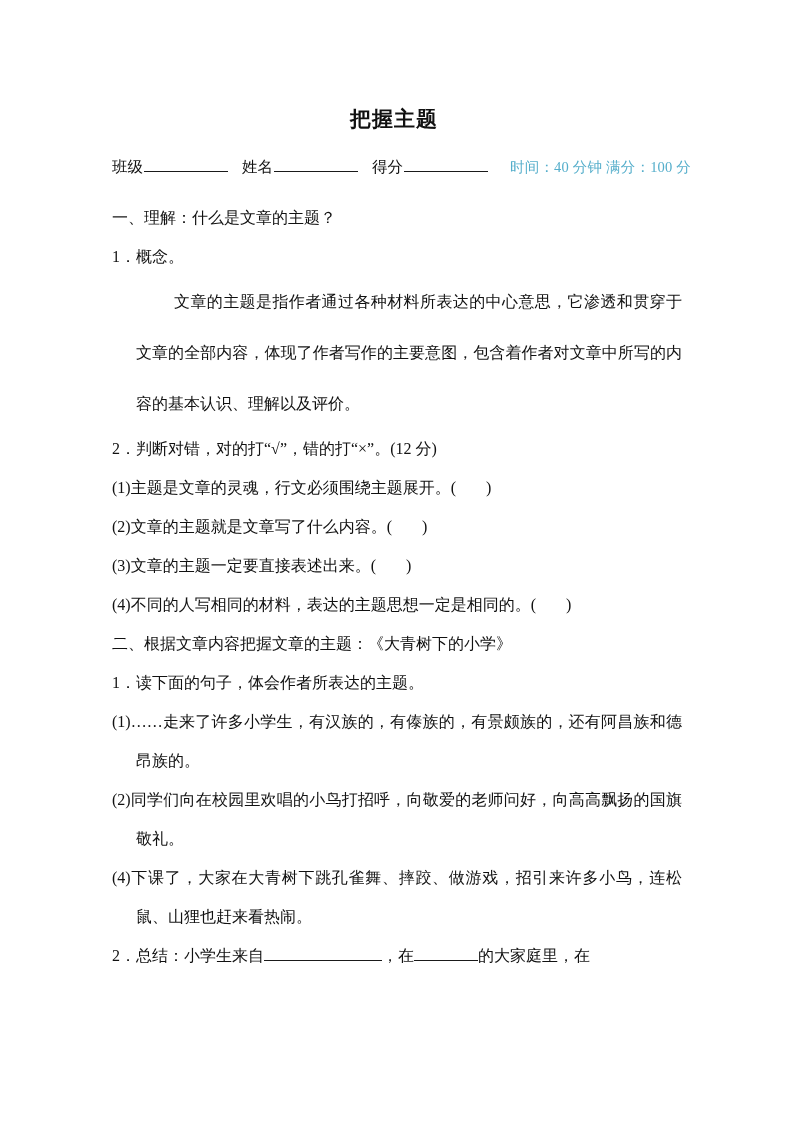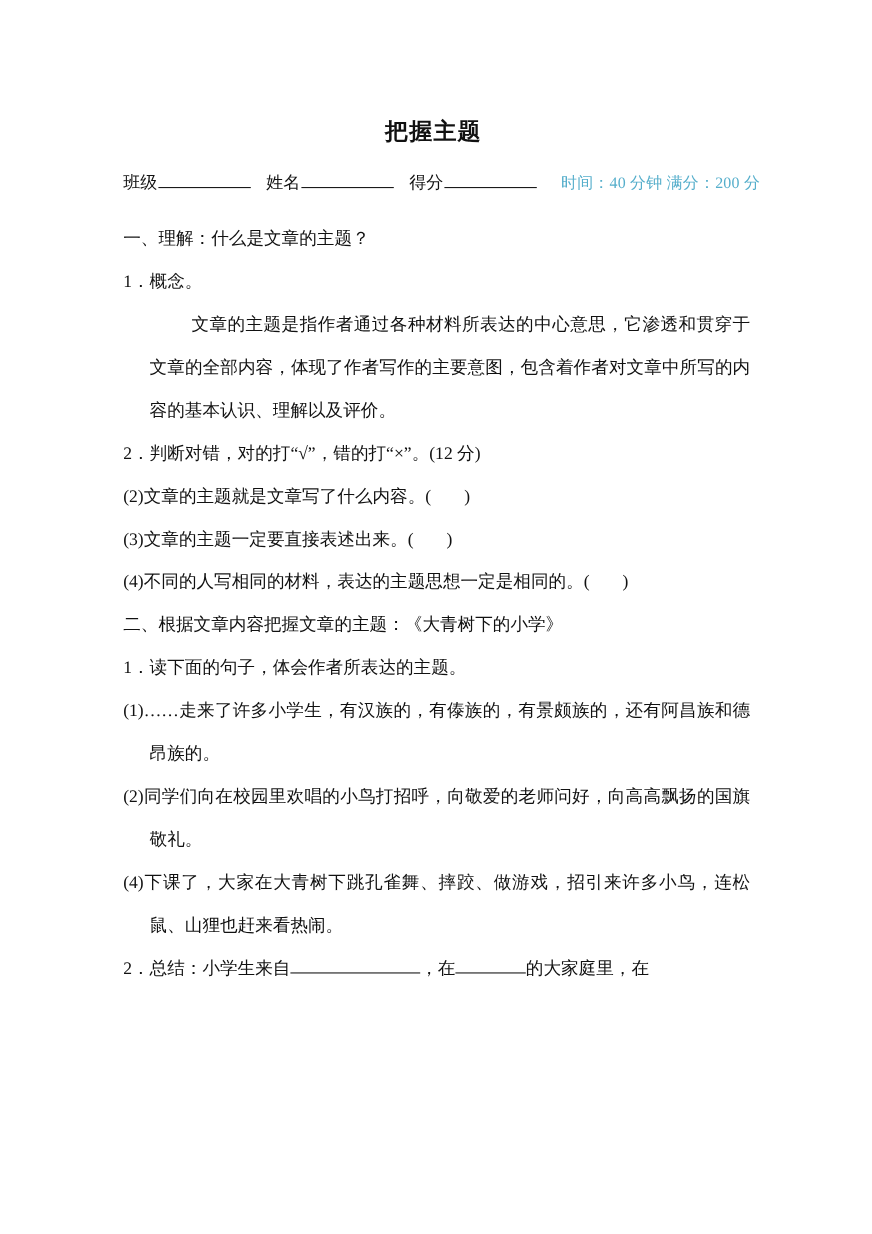--- a/index.html
+++ b/index.html
@@ -87,21 +87,21 @@
 
   .q-num {
     font-size: 16px;
     line-height: 39px;
     white-space: nowrap;
   }
 
   
   .para {
     font-size: 16px;
-    line-height: 39px;
+    line-height: 51px;
     padding-left: 24px;
     text-indent: 38px;
     text-align: justify;
     white-space: normal;
     word-break: break-all;
   }
 
   
   .subitem {
     font-size: 16px;
@@ -151,31 +151,34 @@
         <span class="blank-line"></span>
       </span>
       <span class="info-field">
         <span class="info-label">姓名</span>
         <span class="blank-line"></span>
       </span>
       <span class="info-field">
         <span class="info-label">得分</span>
         <span class="blank-line"></span>
       </span>
-      <span class="info-meta">时间：40 分钟 满分：200 分</span>
+      <span class="info-meta">时间：40 分钟 满分：100 分</span>
     </div>
 
     <div class="section-head">一、理解：什么是文章的主题？</div>
 
     <div class="q-num">1．概念。</div>
 
     <div class="para">文章的主题是指作者通过各种材料所表达的中心意思，它渗透和贯穿于文章的全部内容，体现了作者写作的主要意图，包含着作者对文章中所写的内容的基本认识、理解以及评价。</div>
 
     <div class="q-num">2．判断对错，对的打“√”，错的打“×”。(12 分)</div>
 
+    <div class="subitem nowrap">
+      <span>(1)主题是文章的灵魂，行文必须围绕主题展开。(</span><span class="paren-blank"></span><span>)</span>
+    </div>
 
     <div class="subitem nowrap">
       <span>(2)文章的主题就是文章写了什么内容。(</span><span class="paren-blank"></span><span>)</span>
     </div>
 
     <div class="subitem nowrap">
       <span>(3)文章的主题一定要直接表述出来。(</span><span class="paren-blank"></span><span>)</span>
     </div>
 
     <div class="subitem nowrap">

